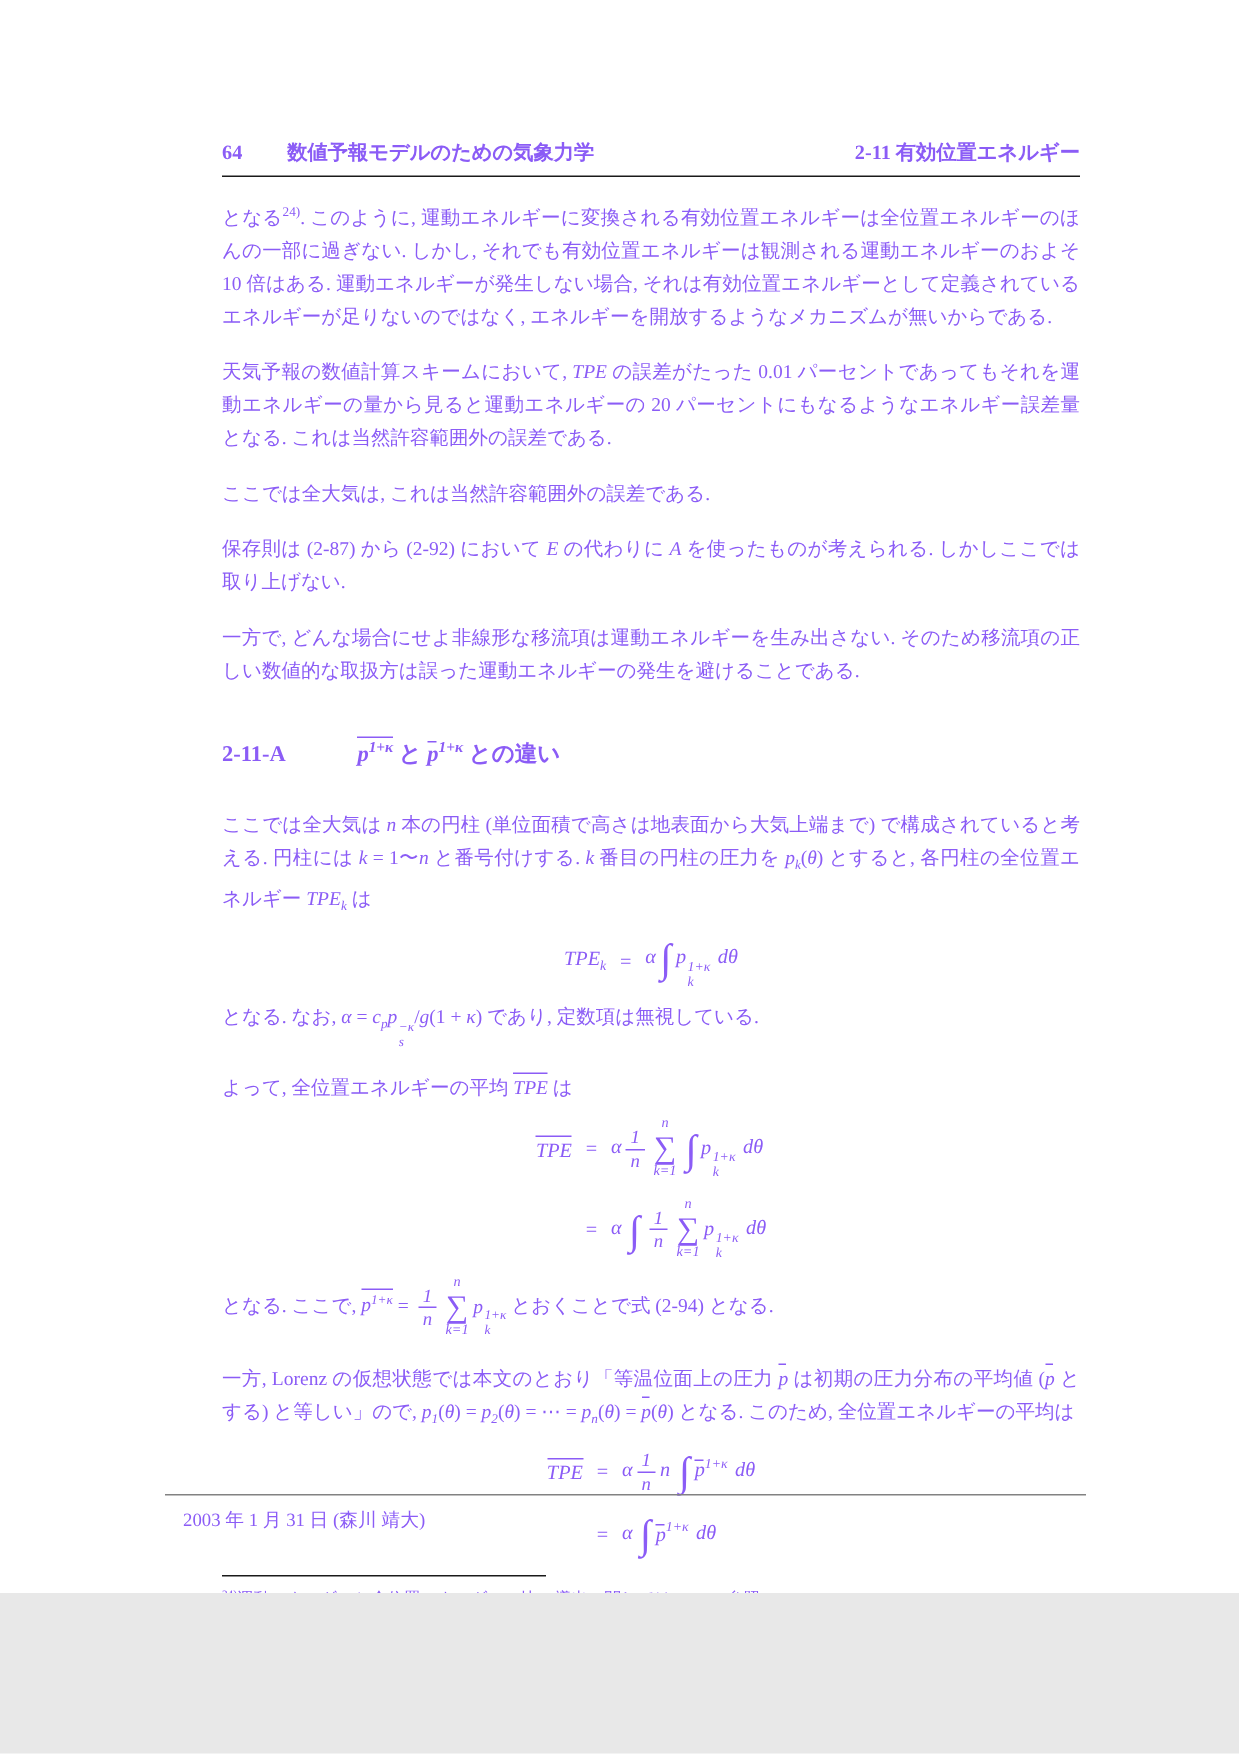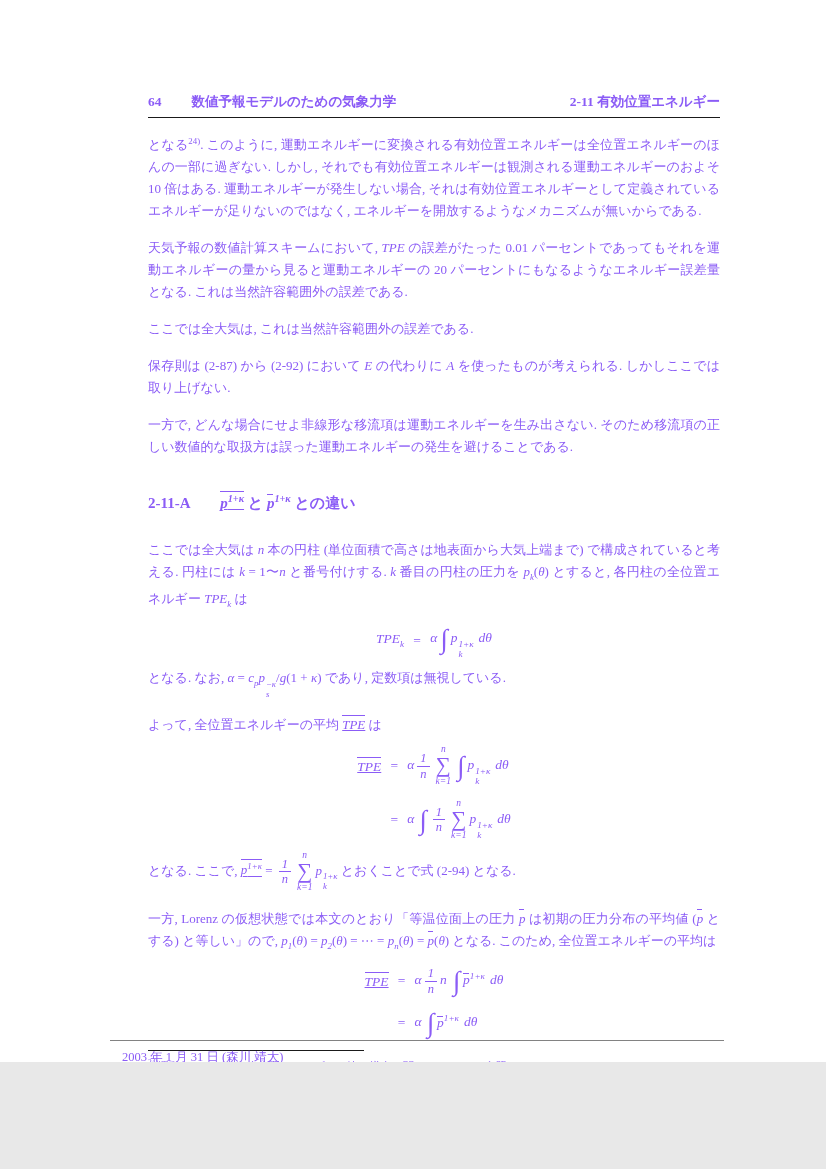--- a/index.html
+++ b/index.html
@@ -13,21 +13,21 @@
   .header{display:flex;align-items:baseline;font-weight:bold;font-size:13.5px;
           border-bottom:1.3px solid #1a1a1a;padding-bottom:6px;}
   .pagenum{margin-right:30px;}
   .htitle{flex:1;}
   .hsection{text-align:right;white-space:nowrap;}
   
   p.body{margin:15px 0 0;text-align:justify;line-height:22px;font-size:13px;}
   p.first{margin-top:12px;}
   
   .shead{margin:33px 0 25px;font-weight:bold;font-size:15px;line-height:1.4;}
-  .snum{margin-right:26px;}
+  .snum{margin-right:44px;}
   
   .eq{display:grid;grid-template-columns:max-content 26px max-content;
       justify-content:center;align-items:center;row-gap:10px;margin:8px 0;
       font-size:13.5px;line-height:1.2;}
   .eqlhs{justify-self:end;white-space:nowrap;}
   .eqrel{text-align:center;}
   .eqrhs{justify-self:start;white-space:nowrap;}
   
   .it{font-style:italic;}
   .bf{font-weight:normal;}
@@ -35,28 +35,28 @@
   .stack{display:inline-flex;flex-direction:column;align-items:flex-start;
          font-size:68%;line-height:1.1;vertical-align:-0.55em;margin-left:1px;font-style:italic;}
   .frac{display:inline-flex;flex-direction:column;align-items:center;
         vertical-align:middle;line-height:1.15;margin:0 3px;font-size:12.5px;font-style:italic;}
   .fnum{border-bottom:1px solid currentColor;padding:0 3px;}
   .sum{display:inline-flex;flex-direction:column;align-items:center;
        vertical-align:middle;line-height:1;margin:0 3px;}
   .sigma{font-size:21px;line-height:.95;font-style:normal;}
   .slim{font-size:9.5px;font-style:italic;line-height:1.25;}
   .int{font-size:27px;vertical-align:middle;margin:0 3px;font-style:normal;}
-  .ol{display:inline-block;border-top:1px solid currentColor;padding-top:1px;line-height:1.25;text-decoration:underline;}
+  .ol{display:inline-block;border-top:1px solid currentColor;padding-top:1px;line-height:1.25;}
   .pbar{position:relative;display:inline-block;font-style:italic;}
   .pbar::before{content:"";position:absolute;top:1px;left:6%;width:76%;border-top:1px solid currentColor;}
   
   .fnrule{margin-top:10px;width:216px;border-top:1px solid #1a1a1a;}
   p.footnote{margin:4px 0 0;font-size:11px;line-height:16px;text-align:justify;}
   
-  .footer{position:absolute;left:110px;top:1040px;width:614px;}
+  .footer{position:absolute;left:110px;top:996px;width:614px;}
   .frule{border-top:1px solid #828282;}
   .ftext{margin-top:8px;margin-left:12px;font-size:12.5px;}
 </style>
 </head>
 <body>
 
 <div class="page">
   <div class="content">
 
     <div class="header">

